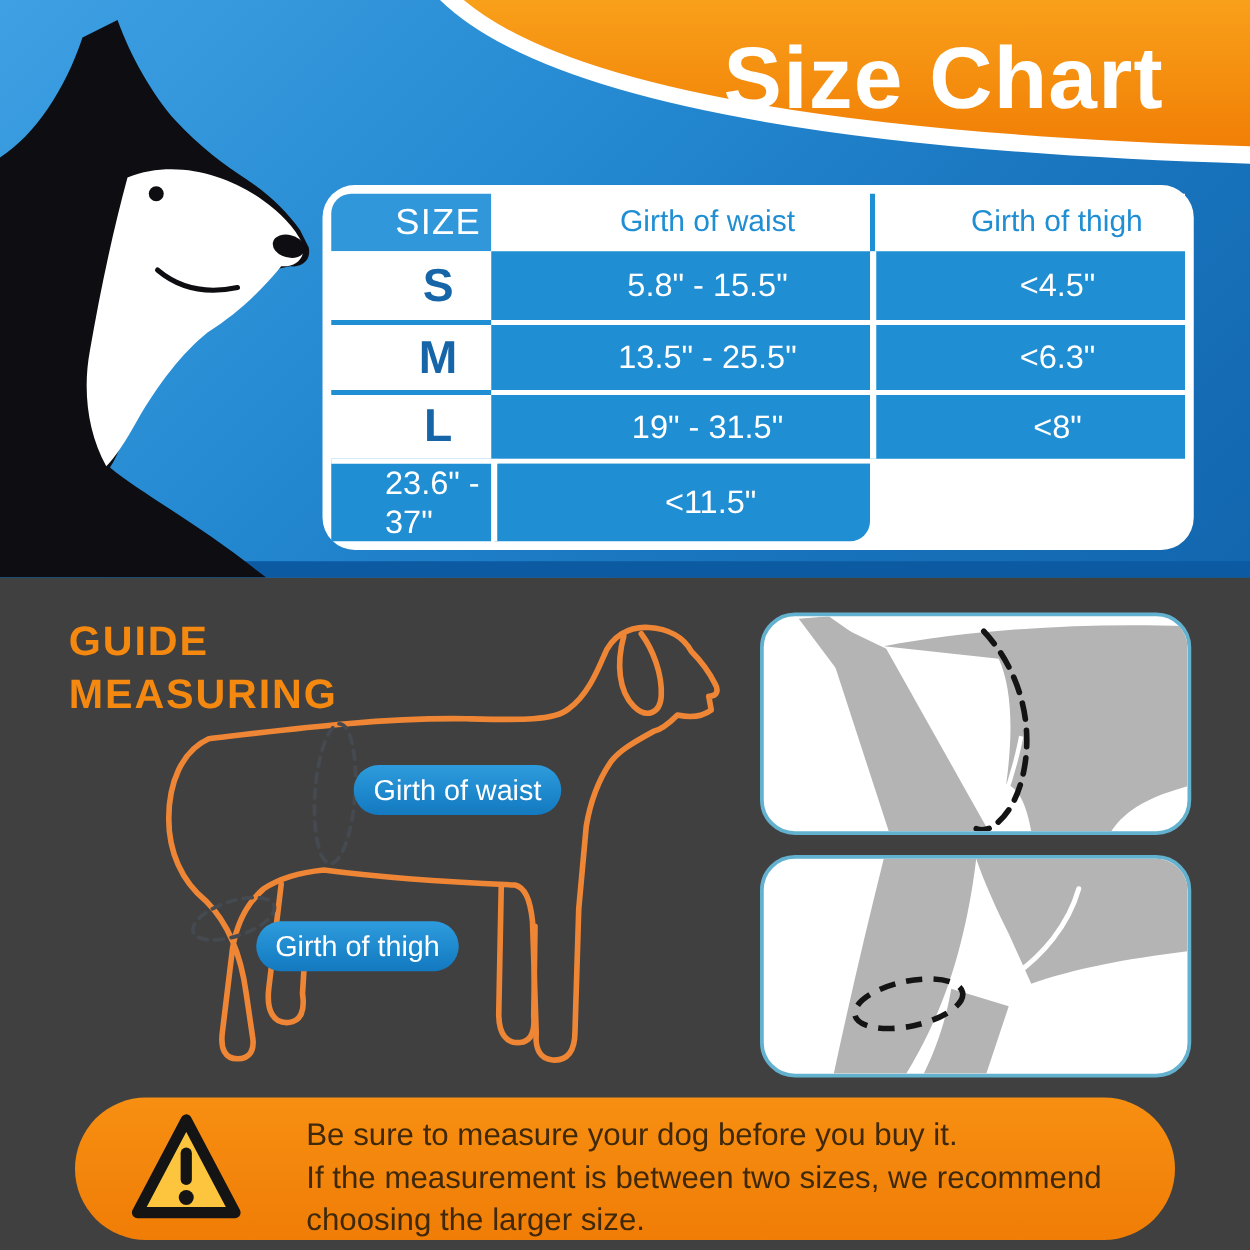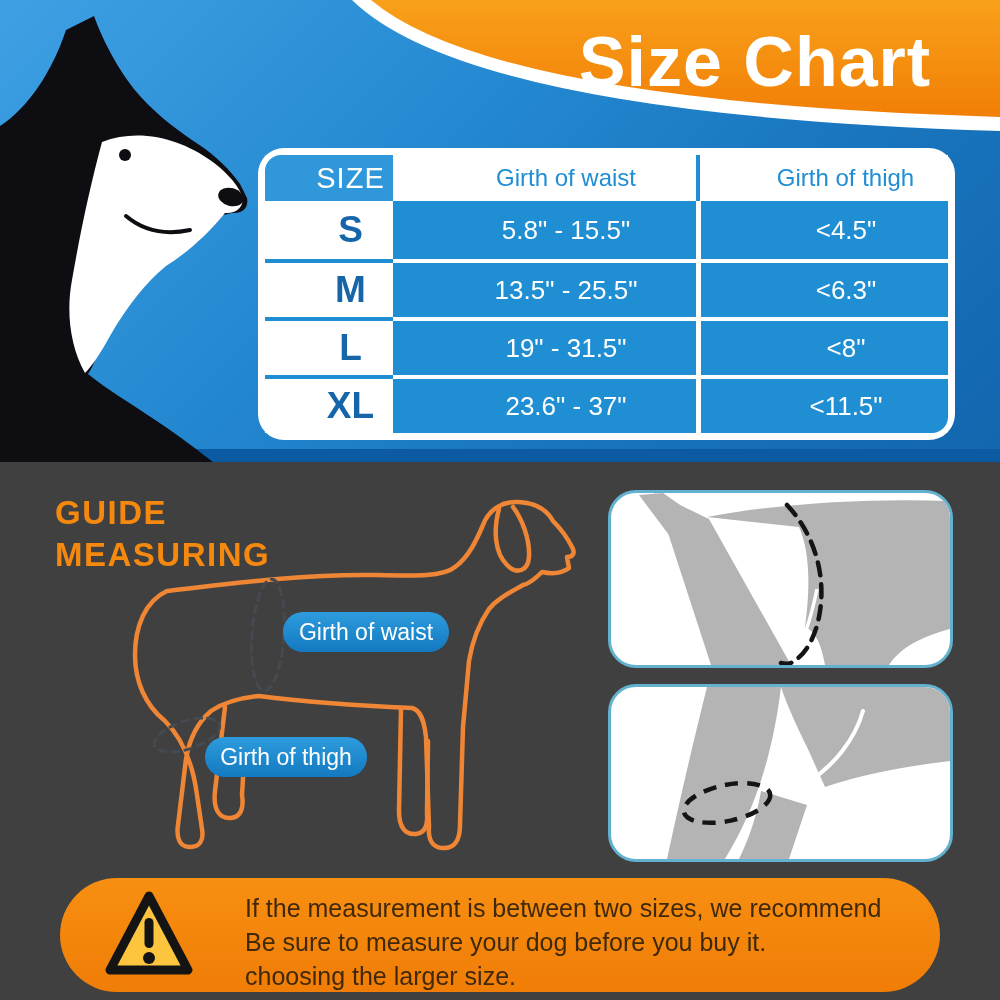--- a/index.html
+++ b/index.html
@@ -95,21 +95,20 @@
       <div class="cell val right">&lt;4.5"</div>
 
       <div class="cell letter sep">M</div>
       <div class="cell val sep">13.5" - 25.5"</div>
       <div class="cell val sep right">&lt;6.3"</div>
 
       <div class="cell letter sep">L</div>
       <div class="cell val sep">19" - 31.5"</div>
       <div class="cell val sep right">&lt;8"</div>
 
-      <div class="cell letter sep">XL</div>
       <div class="cell val sep">23.6" - 37"</div>
       <div class="cell val sep right br">&lt;11.5"</div>
     </div>
   </div>
 
   <div class="guide-title">
     <div>GUIDE</div>
     <div>MEASURING</div>
   </div>
 
@@ -162,19 +161,19 @@
     </svg>
   </div>
 
   <div class="notice">
     <svg class="warn-icon" width="90" height="94" viewBox="0 0 90 94">
       <path d="M 45,8 L 84,82 L 6,82 Z" fill="#fdc53e" stroke="#141414" stroke-width="9" stroke-linejoin="round"></path>
       <rect x="40.5" y="30" width="9" height="30" rx="4.5" fill="#141414"></rect>
       <circle cx="45" cy="70" r="6" fill="#141414"></circle>
     </svg>
     <div class="notice-text">
+      <div>Be sure to measure your dog before you buy it.</div>
       <div>If the measurement is between two sizes, we recommend</div>
-      <div>Be sure to measure your dog before you buy it.</div>
       <div>choosing the larger size.</div>
     </div>
   </div>
 
 </div>
 
 </body></html>

